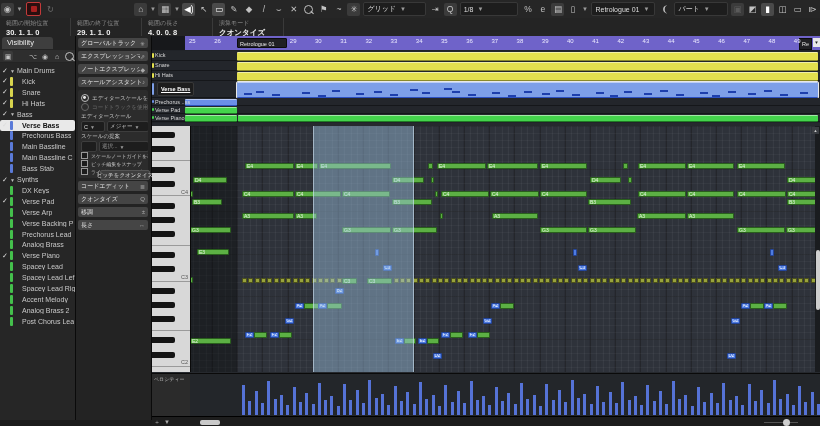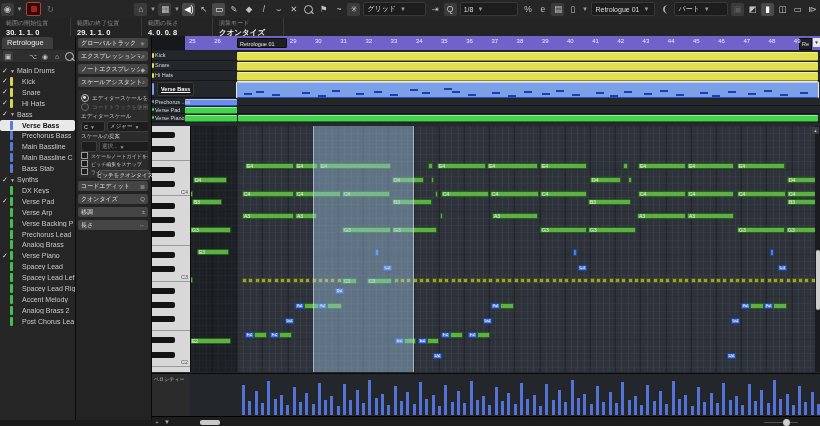--- a/index.html
+++ b/index.html
@@ -183,21 +183,21 @@
         <div class="lb">範囲の長さ</div>
         <div class="vl">4. 0. 0. 8</div>
       </div>
       <div class="ifield">
         <div class="lb">演算モード</div>
         <div class="vl">クオンタイズ</div>
       </div>
     </div>
 
   <div class="abs" id="sidebar">
-    <div id="vis-tab">Retrologue</div>
+    <div id="vis-tab">Visibility</div>
     <div id="vis-icons">
       <span class="ibtn boxed">▣</span>
       <span style="flex:1"></span>
       <span class="ibtn">⌥</span>
       <span class="ibtn">◉</span>
       <span class="ibtn">⌂</span>
       <span class="ibtn">
           <span class="mag"></span>
         </span>
     </div>

